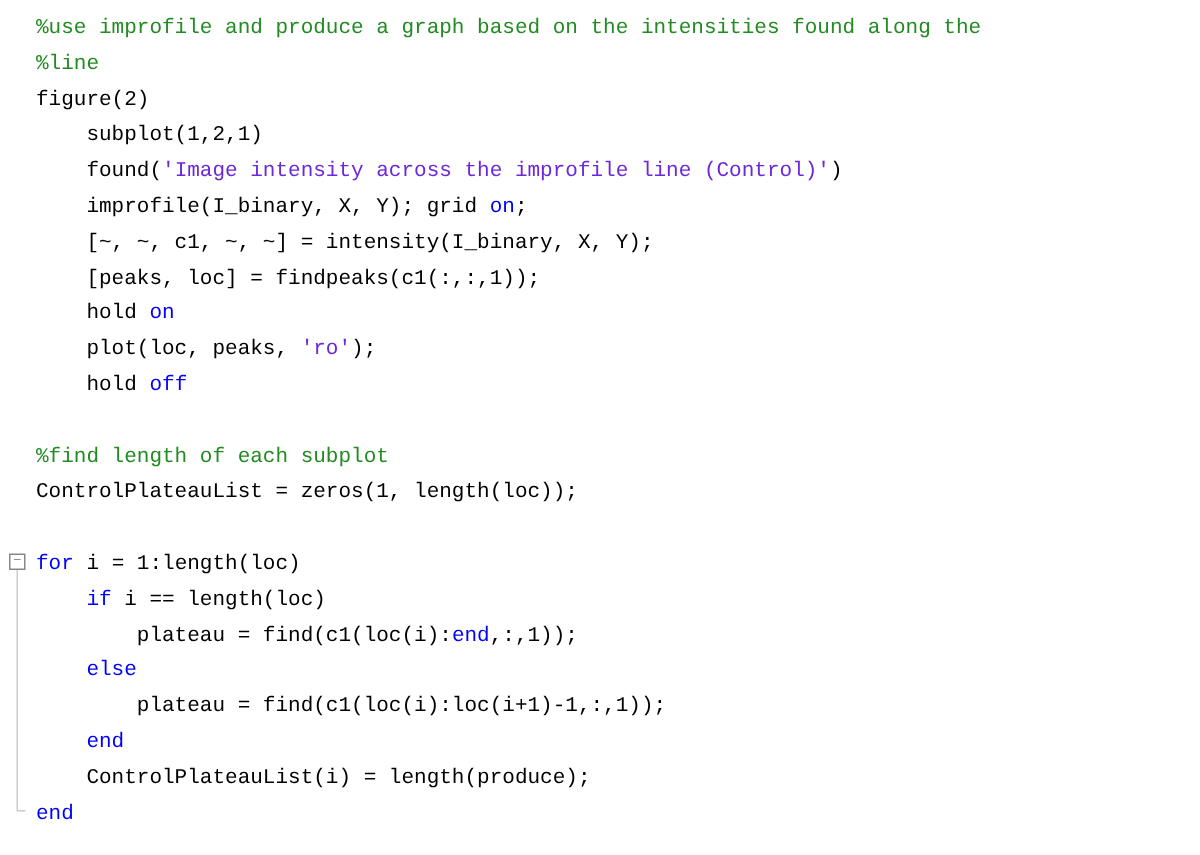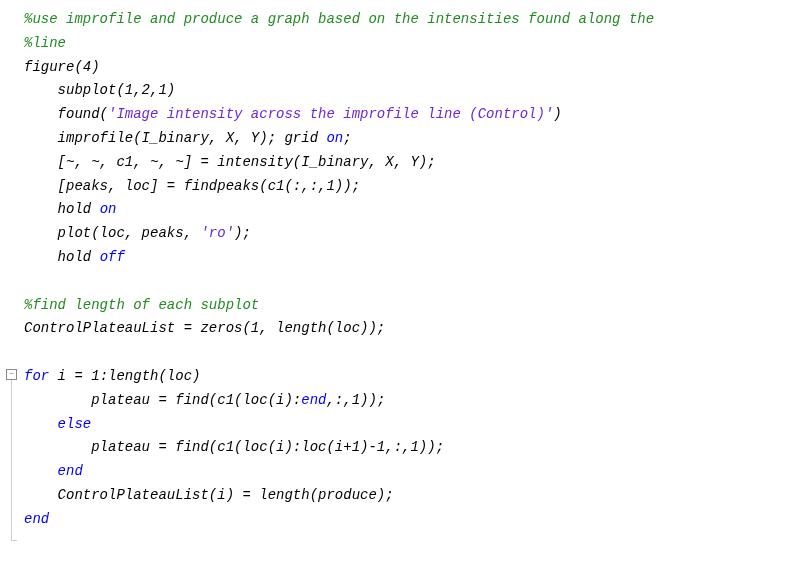--- a/index.html
+++ b/index.html
@@ -8,21 +8,20 @@
       font-size: 14px;
       background: #ffffff;
       width: 800px;
       height: 570px;
       overflow: hidden;
       position: relative;
     }
     .editor {
       padding: 8px 0 8px 24px;
       line-height: 1.7;
-      font-style: italic;
     }
     .line {
       white-space: pre;
       color: #000000;
     }
     .comment { color: #228B22; }
     .keyword { color: #0000FF; }
     .string { color: #6d28d9; }
     .fold-box {
       position: absolute;
@@ -58,33 +57,34 @@
 
 <div class="fold-box" style="top: 369px;">
   <span>−</span>
 </div>
 <div class="fold-line" style="top: 380px; height: 160px;"></div>
 <div class="fold-end" style="top: 540px;"></div>
 
 <div class="editor">
   <div class="line"><span class="comment">%use improfile and produce a graph based on the intensities found along the</span></div>
   <div class="line"><span class="comment">%line</span></div>
-  <div class="line"><span>figure(4)</span></div>
+  <div class="line"><span>figure(2)</span></div>
   <div class="line"><span>    subplot(1,2,1)</span></div>
   <div class="line"><span>    found(</span><span class="string">'Image intensity across the improfile line (Control)'</span><span>)</span></div>
   <div class="line"><span>    improfile(I_binary, X, Y); grid </span><span class="keyword">on</span><span>;</span></div>
   <div class="line"><span>    [~, ~, c1, ~, ~] = intensity(I_binary, X, Y);</span></div>
   <div class="line"><span>    [peaks, loc] = findpeaks(c1(:,:,1));</span></div>
   <div class="line"><span>    hold </span><span class="keyword">on</span></div>
   <div class="line"><span>    plot(loc, peaks, </span><span class="string">'ro'</span><span>);</span></div>
   <div class="line"><span>    hold </span><span class="keyword">off</span></div>
   <div class="line"><span> </span></div>
   <div class="line"><span class="comment">%find length of each subplot</span></div>
   <div class="line"><span>ControlPlateauList = zeros(1, length(loc));</span></div>
   <div class="line"><span> </span></div>
   <div class="line"><span class="keyword">for</span><span> i = 1:length(loc)</span></div>
+  <div class="line"><span>    </span><span class="keyword">if</span><span> i == length(loc)</span></div>
   <div class="line"><span>        plateau = find(c1(loc(i):</span><span class="keyword">end</span><span>,:,1));</span></div>
   <div class="line"><span>    </span><span class="keyword">else</span></div>
   <div class="line"><span>        plateau = find(c1(loc(i):loc(i+1)-1,:,1));</span></div>
   <div class="line"><span>    </span><span class="keyword">end</span></div>
   <div class="line"><span>    ControlPlateauList(i) = length(produce);</span></div>
   <div class="line"><span class="keyword">end</span></div>
 </div>
 
 </body></html>

